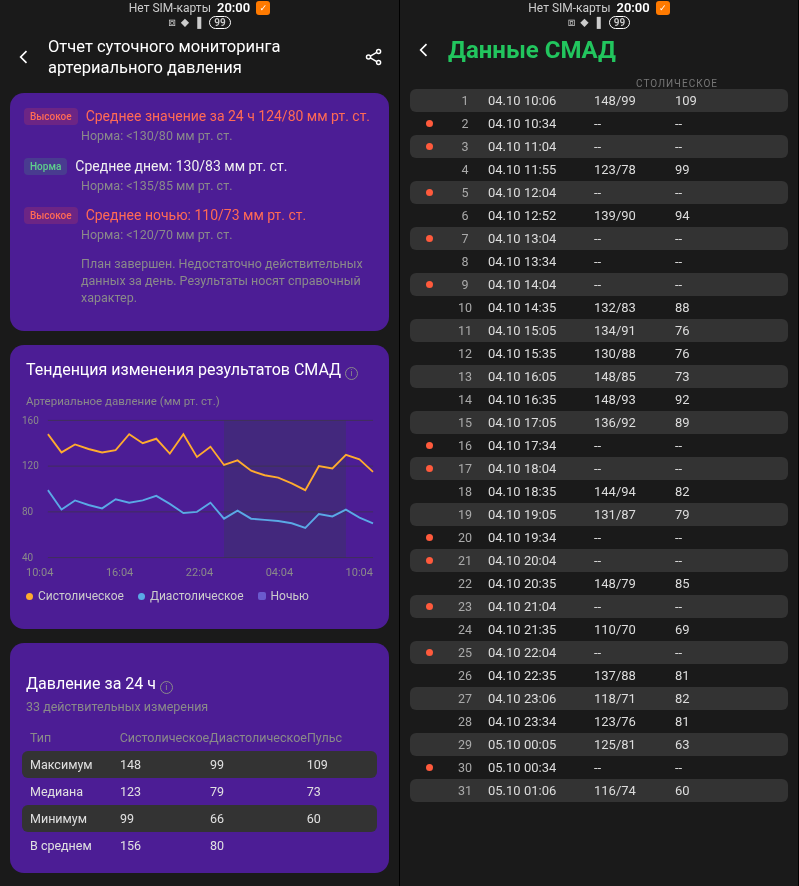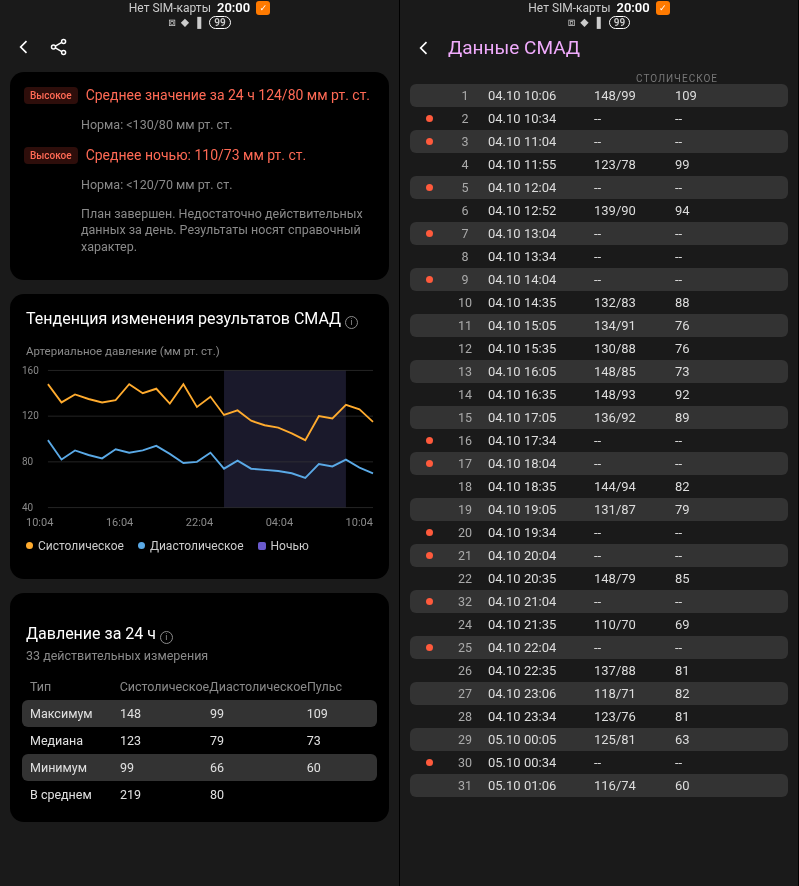--- a/index.html
+++ b/index.html
@@ -50,25 +50,25 @@
     gap: 14px;
   }
   .back-arrow { width: 20px; height: 20px; flex-shrink: 0; }
   .app-title {
     font-size: 16.5px;
     line-height: 1.3;
     color: #fff;
     font-weight: 400;
     flex: 1;
   }
-  .app-title2 { font-size: 19px; font-weight: 400; color: #f0abfc; }
+  .app-title2 { font-size: 24px; font-weight: 700; color: #22c55e; }
   .share-btn { width: 22px; height: 22px; flex-shrink: 0; }
   .scroll-area { flex: 1; overflow: hidden; padding: 0 10px 0; }
   .card {
-    background: #000000;
+    background: #4c1d95;
     border-radius: 14px;
     padding: 14px 14px 12px;
     margin-bottom: 14px;
   }
   .sum-row { margin-bottom: 12px; }
   .sum-top { display: flex; align-items: flex-start; gap: 8px; }
   .pill {
     font-size: 10px;
     padding: 1px 6px;
     border-radius: 4px;
@@ -84,21 +84,21 @@
     font-size: 14px;
     line-height: 1.35;
     flex: 1;
   }
   .sum-main.red { color: #ff6a55; }
   .sum-main.white { color: #f0f0f0; }
   .sum-norm {
     font-size: 12.5px;
     color: #8a8a8a;
     margin-left: 57px;
-    margin-top: 12px;
+    margin-top: 2px;
     line-height: 1.35;
   }
   .info-icon {
     display: inline-block;
     width: 13px; height: 13px;
     border: 1px solid #8a8a8a;
     border-radius: 50%;
     font-size: 9px;
     text-align: center;
     line-height: 11px;
@@ -167,36 +167,44 @@
       <span>⬥</span>
       <span>❚</span>
       <span class="battery-pill">99</span>
     </div>
   </div>
 
   <div class="app-header">
     <svg class="back-arrow" viewBox="0 0 24 24" fill="none" stroke="#fff" stroke-width="2">
         <path d="M15 5l-7 7 7 7"></path>
       </svg>
+    <div class="app-title">Отчет суточного мониторинга артериального давления</div>
     <svg class="share-btn" viewBox="0 0 24 24" fill="none" stroke="#fff" stroke-width="1.6">
         <circle cx="6" cy="12" r="2.2"></circle>
         <circle cx="17" cy="6" r="2.2"></circle>
         <circle cx="17" cy="18" r="2.2"></circle>
         <path d="M8 11l7-4M8 13l7 4"></path>
       </svg>
   </div>
 
   <div class="scroll-area">
     <div class="card" id="summary-card">
         <div class="sum-row">
     <div class="sum-top">
       <span class="pill pill-red">Высокое</span>
       <span class="sum-main red">Среднее значение за 24 ч 124/80 мм рт. ст.</span>
     </div>
     <div class="sum-norm">Норма: &lt;130/80 мм рт. ст.</div>
+        </div>
+        <div class="sum-row">
+    <div class="sum-top">
+      <span class="pill pill-green">Норма</span>
+      <span class="sum-main white">Среднее днем: 130/83 мм рт. ст.</span>
+    </div>
+    <div class="sum-norm">Норма: &lt;135/85 мм рт. ст.</div>
         </div>
         <div class="sum-row">
     <div class="sum-top">
       <span class="pill pill-red">Высокое</span>
       <span class="sum-main red">Среднее ночью: 110/73 мм рт. ст.</span>
     </div>
     <div class="sum-norm">Норма: &lt;120/70 мм рт. ст.</div>
         </div>
         <div class="sum-row">
     <div class="sum-norm">План завершен. Недостаточно действительных данных за день. Результаты носят справочный характер.</div>
@@ -273,21 +281,21 @@
             <div>73</div>
           </div>
           <div class="st-row alt">
             <div>Минимум</div>
             <div>99</div>
             <div>66</div>
             <div>60</div>
           </div>
           <div class="st-row">
             <div>В среднем</div>
-            <div>219</div>
+            <div>156</div>
             <div>80</div>
             <div></div>
           </div>
         </div>
     </div>
   </div>
 </div>
 
 <div class="screen">
   <div class="status-bar">
@@ -462,21 +470,21 @@
       </div>
       <div class="data-row">
     <span class="flag-empty"></span>
     <span class="idx">22</span>
     <span class="tm">04.10 20:35</span>
     <span class="bp">148/79</span>
     <span class="pulse">85</span>
       </div>
       <div class="data-row alt">
     <span class="flag-dot"></span>
-    <span class="idx">32</span>
+    <span class="idx">23</span>
     <span class="tm">04.10 21:04</span>
     <span class="bp">--</span>
     <span class="pulse">--</span>
       </div>
       <div class="data-row">
     <span class="flag-empty"></span>
     <span class="idx">24</span>
     <span class="tm">04.10 21:35</span>
     <span class="bp">110/70</span>
     <span class="pulse">69</span>

